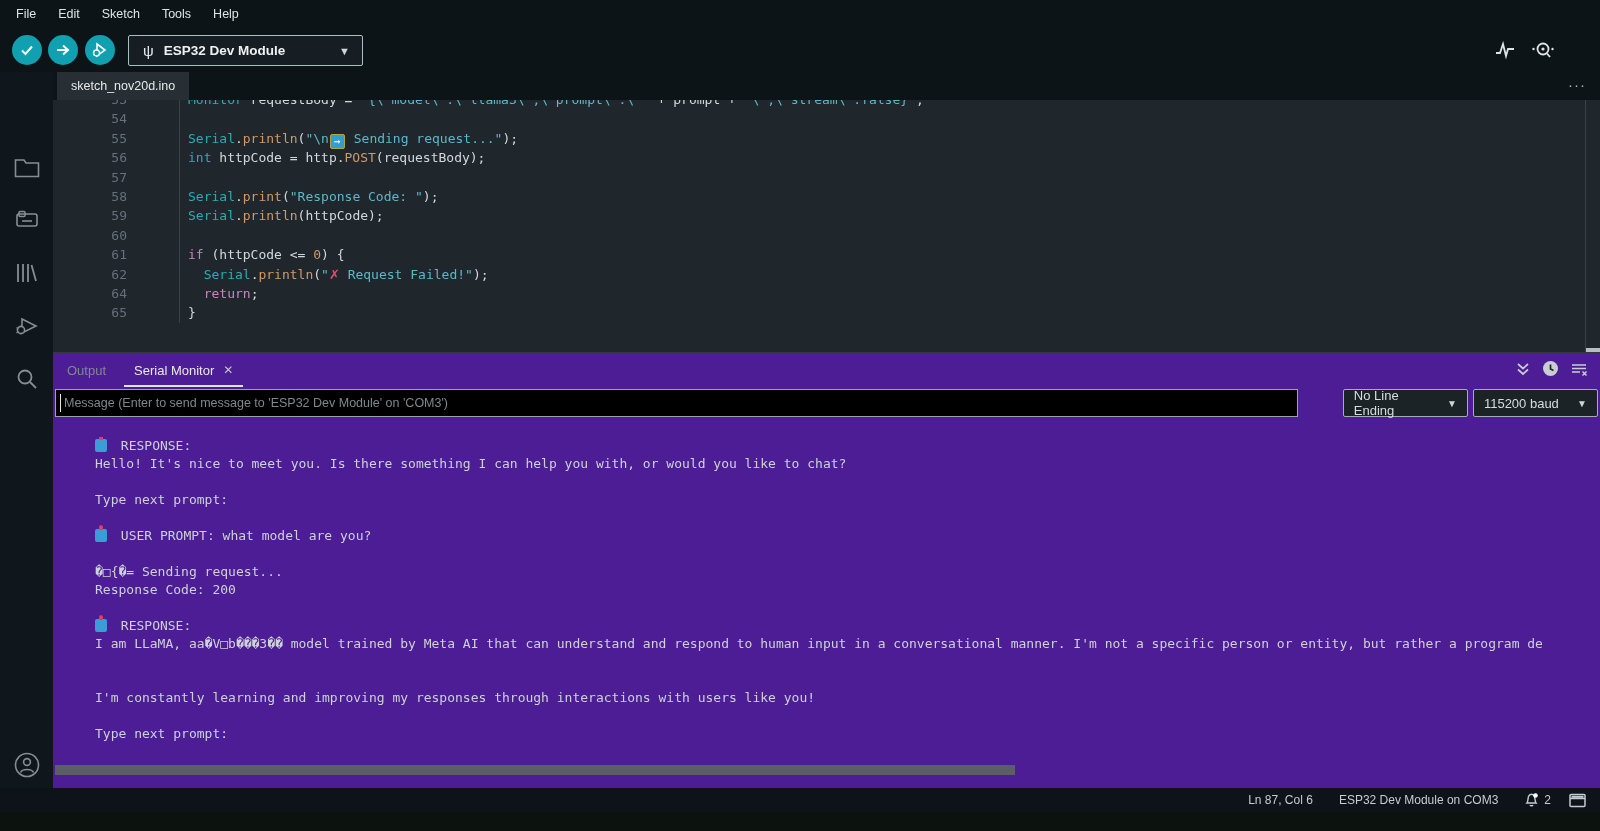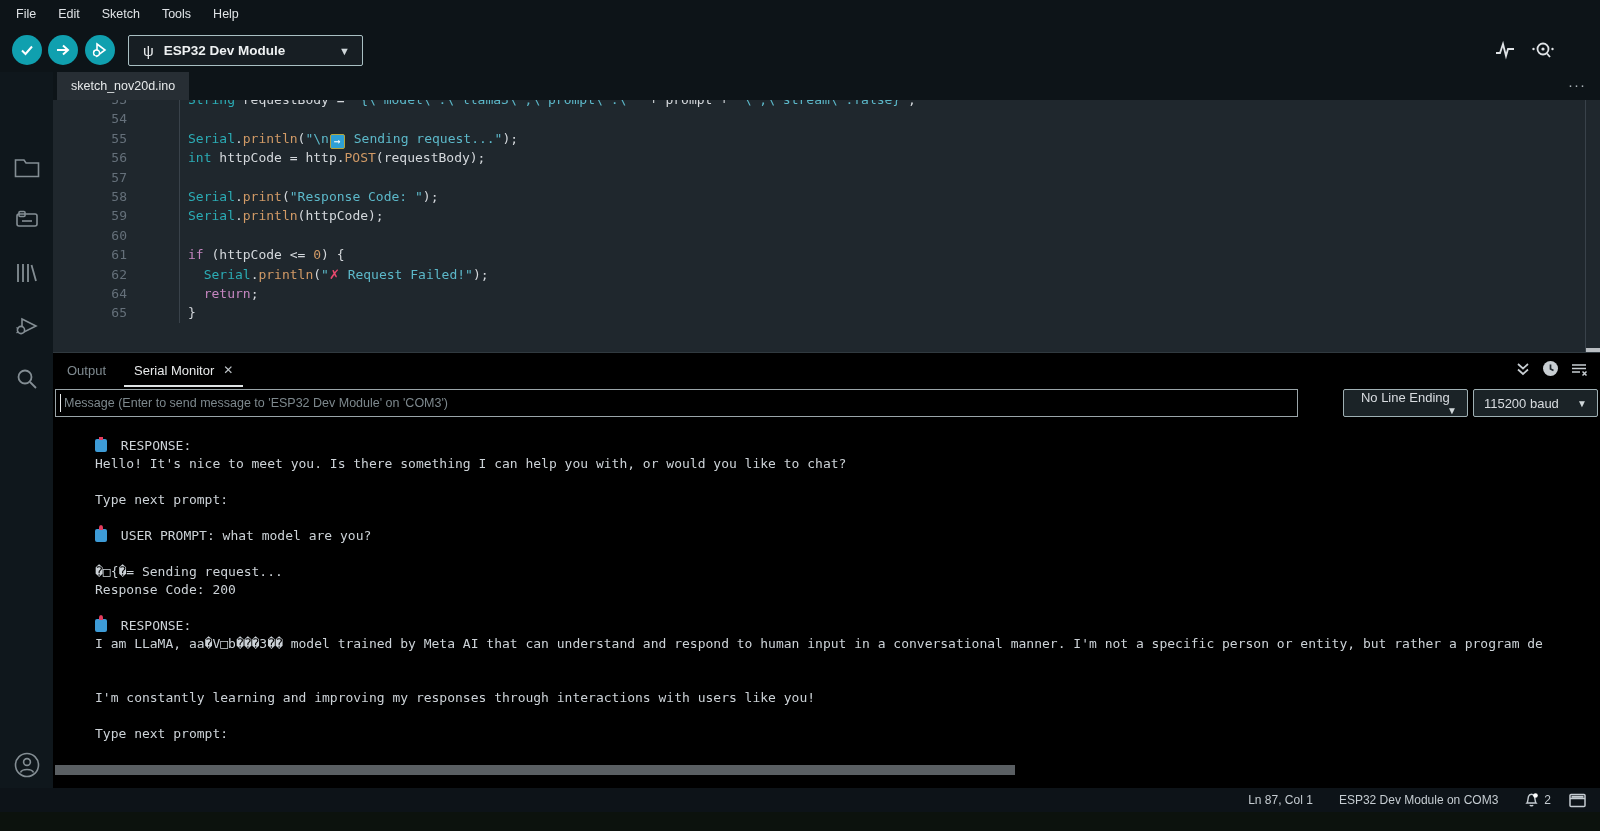--- a/index.html
+++ b/index.html
@@ -43,39 +43,39 @@
   .tok-m { color:#d19a66; } .tok-n { color:#d19a66; }
   .tok-s { color:#5cb8c9; } .tok-k { color:#c586c0; }
   .tok-ex { color:#e9486d; font-weight:bold; font-family:"DejaVu Sans", sans-serif; }
   .tok-ea { display:inline-block; width:15px; height:15px; line-height:14px; text-align:center;
     background:#2e9fd4; color:#fff; border:1px solid #b5a43a; border-radius:2px;
     font-size:11px; vertical-align:-2px; margin:0 1px; }
   .ed-vline { position:absolute; right:14px; top:0; width:1px; height:252px; background:#39424a; }
   .ed-thumb { position:absolute; right:0; bottom:0; width:14px; height:4px; background:#b9bec2; }
   
   .panel { position:absolute; left:53px; top:352px; width:1547px; height:436px;
-    background:#000000; border-top:1px solid #30393f; }
+    background:#4c1d95; border-top:1px solid #30393f; }
   .panel-tabs { position:relative; height:34px; display:flex; align-items:center; }
   .ptab { height:34px; display:flex; align-items:center; padding:0 14px; font-size:13px; position:relative; }
   .ptab.inactive { color:#7f8a90; }
   .ptab.active { color:#e8eaeb; }
   .ptab.active::after { content:""; position:absolute; left:4px; right:4px; bottom:0; height:2px; background:#dfe3e5; }
   .ptab-close { margin-left:9px; color:#c0c6ca; font-size:12px; }
   .panel-icons { position:absolute; right:12px; top:7px; display:flex; gap:11px; align-items:center; }
   
   .send-row { position:absolute; left:2px; top:36px; width:1543px; height:28px; display:flex; }
   .msg-wrap { position:relative; width:1278px; height:28px; }
   .msg-input { width:100%; height:100%; background:#000; border:1px solid #9aa5a9; color:#d6dadd;
     font-size:12.5px; font-family:"Liberation Sans", sans-serif; padding:4px 8px; outline:none; }
   .msg-input::placeholder { color:#7d888d; }
   .caret { position:absolute; left:5px; top:5px; width:1px; height:18px; background:#e8ebec; }
   .dd { height:28px; background:#1b2327; border:1px solid #9fb0b4; border-radius:2px;
     display:flex; align-items:center; font-size:13px; color:#d8dce0; padding:0 10px; }
   .dd .dd-caret { margin-left:auto; font-size:10px; color:#cfd6d9; padding-left:10px; }
-  .dd-nle { width:128px; margin-left:45px;flex-direction:column; }
+  .dd-nle { width:128px; margin-left:45px; }
   .dd-baud { width:128px; margin-left:5px; }
   
   .serial-out { position:absolute; left:2px; top:84px; width:1543px; height:330px; overflow:hidden;
     font-family:"DejaVu Sans Mono", monospace; font-size:13px; color:#ccd2d7;margin-left:40px; }
   .serial-line { height:18px; line-height:18px; white-space:pre; }
   .robot-icon { display:inline-block; width:12px; height:13px; background:#3d9bd6; border-radius:2px;
     position:relative; margin-right:6px; vertical-align:-2px; }
   .robot-icon::before { content:""; position:absolute; top:-4px; left:4px; width:4px; height:5px;
     background:#e33d5f; border-radius:50% 50% 0 0; }
   .hscroll { position:absolute; left:2px; top:412px; width:960px; height:10px; background:#5a5f63; }
@@ -203,21 +203,21 @@
 
   <div class="tabbar">
     <div class="etab">
       <span>sketch_nov20d.ino</span>
     </div>
     <div class="tab-more">···</div>
   </div>
 
   <div class="editor">
     <div class="code-scroll" id="code-scroll">
-        <div class="code-line"><span class="ln">53</span><span class="codecol"><span class="tok-t">String</span><span class="tok-w"> requestBody = </span><span class="tok-s">"{\"model\":\"llama3\",\"prompt\":\""</span><span class="tok-w"> + prompt + </span><span class="tok-s">"\",\"stream\":false}"</span><span class="tok-w">;</span></span></div>
+        <div class="code-line"><span class="ln">53</span><span class="codecol"><span class="tok-t">Monitor</span><span class="tok-w"> requestBody = </span><span class="tok-s">"{\"model\":\"llama3\",\"prompt\":\""</span><span class="tok-w"> + prompt + </span><span class="tok-s">"\",\"stream\":false}"</span><span class="tok-w">;</span></span></div>
         <div class="code-line"><span class="ln">54</span><span class="codecol"></span></div>
         <div class="code-line"><span class="ln">55</span><span class="codecol"><span class="tok-cl">Serial</span><span class="tok-w">.</span><span class="tok-m">println</span><span class="tok-w">(</span><span class="tok-s">"\n</span><span class="tok-ea">→</span><span class="tok-s"> Sending request..."</span><span class="tok-w">);</span></span></div>
         <div class="code-line"><span class="ln">56</span><span class="codecol"><span class="tok-t">int</span><span class="tok-w"> httpCode = http.</span><span class="tok-m">POST</span><span class="tok-w">(requestBody);</span></span></div>
         <div class="code-line"><span class="ln">57</span><span class="codecol"></span></div>
         <div class="code-line"><span class="ln">58</span><span class="codecol"><span class="tok-cl">Serial</span><span class="tok-w">.</span><span class="tok-m">print</span><span class="tok-w">(</span><span class="tok-s">"Response Code: "</span><span class="tok-w">);</span></span></div>
         <div class="code-line"><span class="ln">59</span><span class="codecol"><span class="tok-cl">Serial</span><span class="tok-w">.</span><span class="tok-m">println</span><span class="tok-w">(httpCode);</span></span></div>
         <div class="code-line"><span class="ln">60</span><span class="codecol"></span></div>
         <div class="code-line"><span class="ln">61</span><span class="codecol"><span class="tok-k">if</span><span class="tok-w"> (httpCode &lt;= </span><span class="tok-n">0</span><span class="tok-w">) {</span></span></div>
         <div class="code-line"><span class="ln">62</span><span class="codecol"><span class="tok-w">  </span><span class="tok-cl">Serial</span><span class="tok-w">.</span><span class="tok-m">println</span><span class="tok-w">(</span><span class="tok-s">"</span><span class="tok-ex">✗</span><span class="tok-s"> Request Failed!"</span><span class="tok-w">);</span></span></div>
         <div class="code-line"><span class="ln">64</span><span class="codecol"><span class="tok-w">  </span><span class="tok-k">return</span><span class="tok-w">;</span></span></div>
@@ -288,21 +288,21 @@
         <div class="serial-line"></div>
         <div class="serial-line"></div>
         <div class="serial-line">I'm constantly learning and improving my responses through interactions with users like you!</div>
         <div class="serial-line"></div>
         <div class="serial-line">Type next prompt:</div>
       </div>
     <div class="hscroll"></div>
   </div>
 
   <div class="statusbar">
-    <span>Ln 87, Col 1</span>
+    <span>Ln 87, Col 6</span>
     <span>ESP32 Dev Module on COM3</span>
     <span class="sb-group">
       <span>
         <svg width="15" height="16" viewBox="0 0 15 16">
             <path d="M3 11 C4 10 4 6 4.5 4.5 C5 3 6 2.3 7.5 2.3 C9 2.3 10 3 10.5 4.5 C11 6 11 10 12 11 Z" stroke="#c5ccd1" stroke-width="1.4" fill="none"></path>
             <path d="M6 13 C6.4 14 8.6 14 9 13" stroke="#c5ccd1" stroke-width="1.4" fill="none"></path>
             <circle cx="11.5" cy="3.5" r="2.3" fill="#ffffff"></circle>
           </svg>
       </span>
       <span>2</span>

